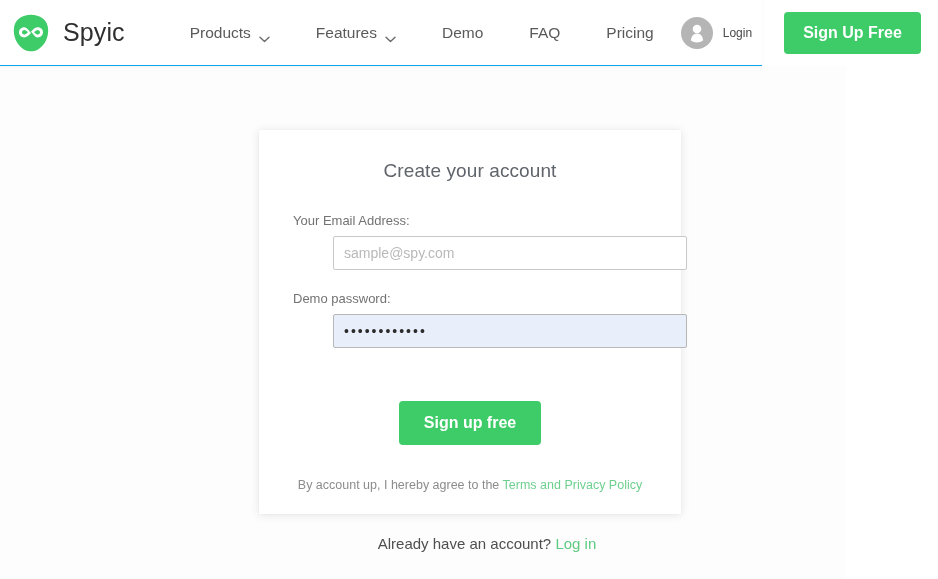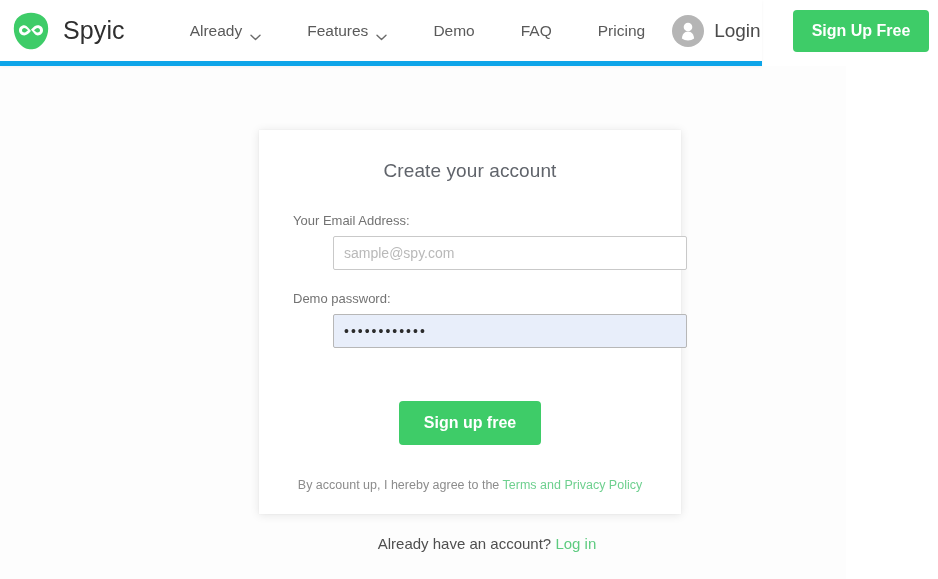--- a/index.html
+++ b/index.html
@@ -19,21 +19,21 @@
 
   
   .header {
     height: 66px;
     width: 762px;
     background: #ffffff;
     display: flex;
     align-items: center;
     padding: 0 14px 0 12px;
     position: relative;
-    border-bottom: 5px solid #0ea5e9;
+    border-bottom: 1px solid #0ea5e9;
     box-shadow: 0 1px 3px rgba(0,0,0,0.045);
     z-index: 5;
   }
 
   .brand {
     display: flex;
     align-items: center;
     gap: 13px;
     margin-right: 42px;
     text-decoration: none;
@@ -98,21 +98,21 @@
   }
 
   .avatar-icon {
     width: 32px;
     height: 32px;
     flex: 0 0 32px;
     display: block;
   }
 
   .login-label {
-    font-size: 19px;
+    font-size: 12px;
     color: #4a4a4a;
     white-space: nowrap;
   }
 
   .btn-signup-top {
     background: #3ECC68;
     color: #ffffff;
     font-size: 16px;
     font-weight: bold;
     border: none;
@@ -242,21 +242,21 @@
         <path d="M12.2 13.2 C9.1 13.2 7.0 15.5 7.0 18.3 C7.0 21.1 9.1 23.4 12.2 23.4 C14.6 23.4 16.3 21.9 18.9 19.0 L19.0 18.9 C16.3 16.0 14.6 13.2 12.2 13.2 Z M12.3 20.6 C11.0 20.6 10.0 19.6 10.0 18.3 C10.0 17.0 11.0 16.0 12.3 16.0 C13.3 16.0 14.2 16.9 16.0 18.3 C14.2 19.7 13.3 20.6 12.3 20.6 Z" fill="#ffffff"></path>
         <path d="M25.8 13.2 C23.4 13.2 21.7 14.7 19.1 17.6 L19.0 17.7 C21.7 20.6 23.4 23.4 25.8 23.4 C28.9 23.4 31.0 21.1 31.0 18.3 C31.0 15.5 28.9 13.2 25.8 13.2 Z M25.7 20.6 C24.7 20.6 23.8 19.7 22.0 18.3 C23.8 16.9 24.7 16.0 25.7 16.0 C27.0 16.0 28.0 17.0 28.0 18.3 C28.0 19.6 27.0 20.6 25.7 20.6 Z" fill="#ffffff"></path>
       </svg>
     </span>
     <span class="brand-name">Spyic</span>
   </a>
 
   <nav class="nav">
 
     <a class="nav-item">
-      <span>Already</span>
+      <span>Products</span>
       <span class="chev">
         <svg viewBox="0 0 11 7" width="11" height="7" xmlns="http://www.w3.org/2000/svg">
           <path d="M1 1.3 L5.5 5.6 L10 1.3" fill="none" stroke="#6b6b6b" stroke-width="1.4" stroke-linecap="round" stroke-linejoin="round"></path>
         </svg>
       </span>
     </a>
 
     <a class="nav-item">
       <span>Features</span>
       <span class="chev">

